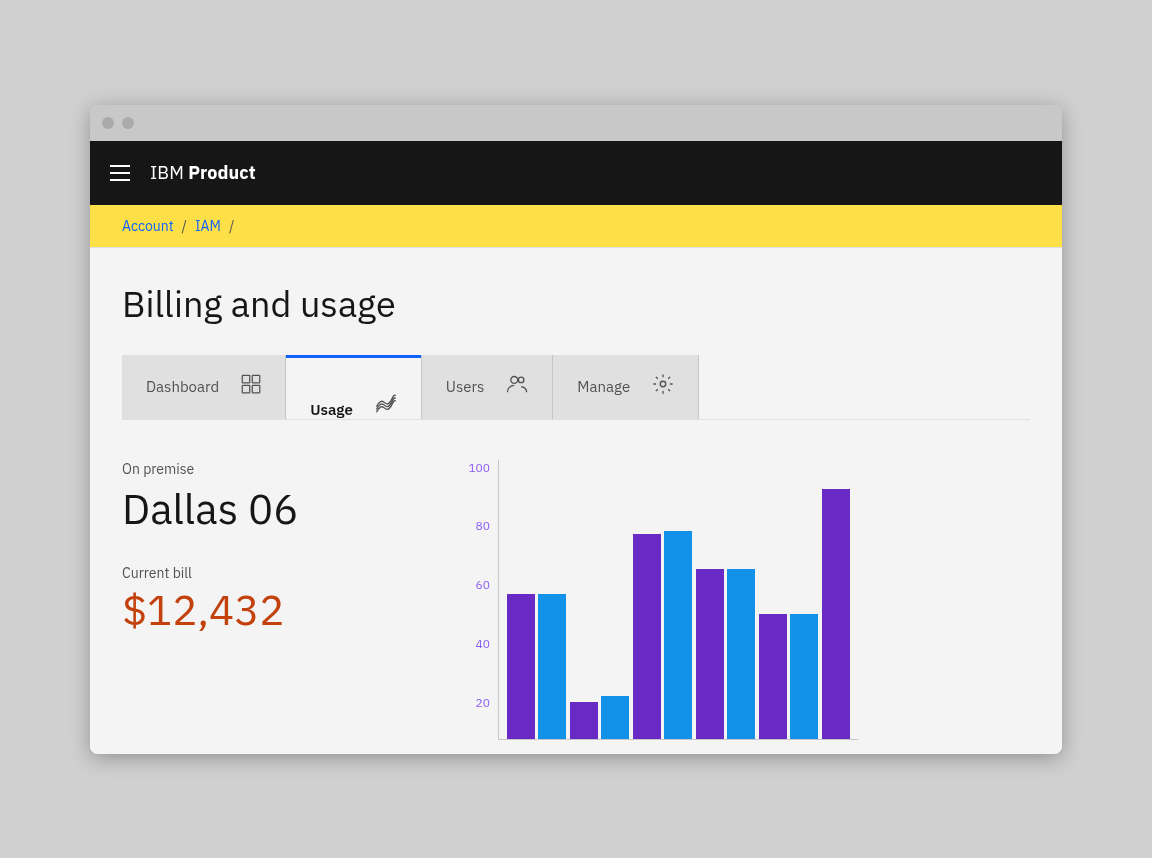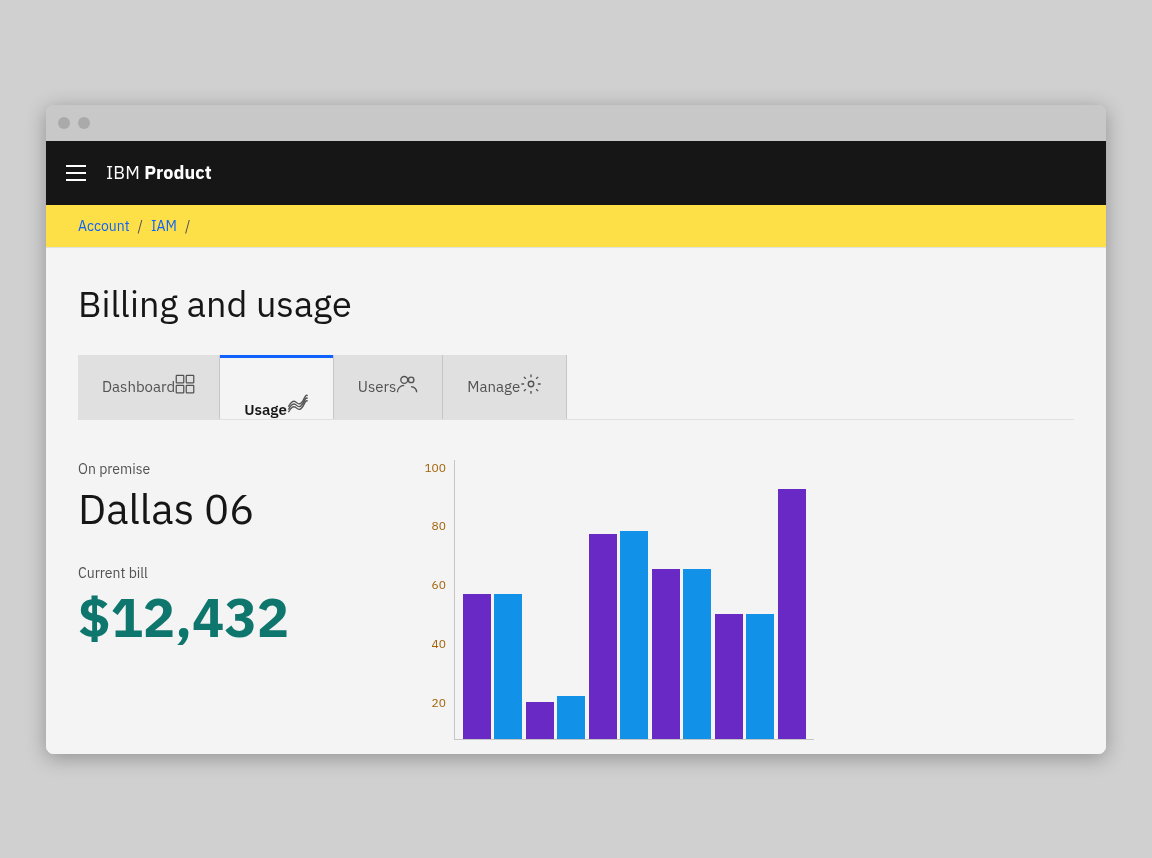--- a/index.html
+++ b/index.html
@@ -7,21 +7,21 @@
     body {
       background: #d0d0d0;
       display: flex;
       justify-content: center;
       align-items: center;
       min-height: 100vh;
       font-family: 'IBM Plex Sans', Arial, sans-serif;
     }
 
     .browser-window {
-      width: 1060px;
+      width: 972px;
       border-radius: 8px;
       overflow: hidden;
       box-shadow: 0 4px 20px rgba(0,0,0,0.3);
     }
 
     .browser-chrome {
       background: #c8c8c8;
       height: 36px;
       display: flex;
       align-items: center;
@@ -115,21 +115,21 @@
     
     .tabs-container {
       display: flex;
       margin-bottom: 0;
       border-bottom: 1px solid #e0e0e0;
     }
 
     .tab {
       display: flex;
       align-items: center;
-      gap: 0;
+      gap: 22px;
       padding: 0 24px;
       height: 64px;
       cursor: pointer;
       font-size: 15px;
       color: #525252;
       background: #e0e0e0;
       border-right: 1px solid #c6c6c6;
       position: relative;
       white-space: nowrap;
     }
@@ -181,23 +181,23 @@
       margin-bottom: 32px;
       line-height: 1.1;
     }
 
     .info-bill-label {
       font-size: 14px;
       color: #525252;
     }
 
     .info-bill-value {
-      font-size: 54px;
-      font-weight: 700;
-      color: #0f766e;
+      font-size: 42px;
+      font-weight: 400;
+      color: #c2410c;
     }
 
     
     .chart-container {
       flex: 1;
       position: relative;
       overflow: hidden;
     }
 
     .chart-y-axis {
@@ -208,21 +208,21 @@
       display: flex;
       flex-direction: column;
       justify-content: space-between;
       align-items: flex-end;
       padding-right: 8px;
       width: 36px;
     }
 
     .chart-y-label {
       font-size: 12px;
-      color: #a16207;
+      color: #8b5cf6;
       margin-left: 45px;
     }
 
     .chart-bars-area {
       margin-left: 36px;
       display: flex;
       align-items: flex-end;
       height: 280px;
       gap: 4px;
       border-left: 1px solid #c6c6c6;

